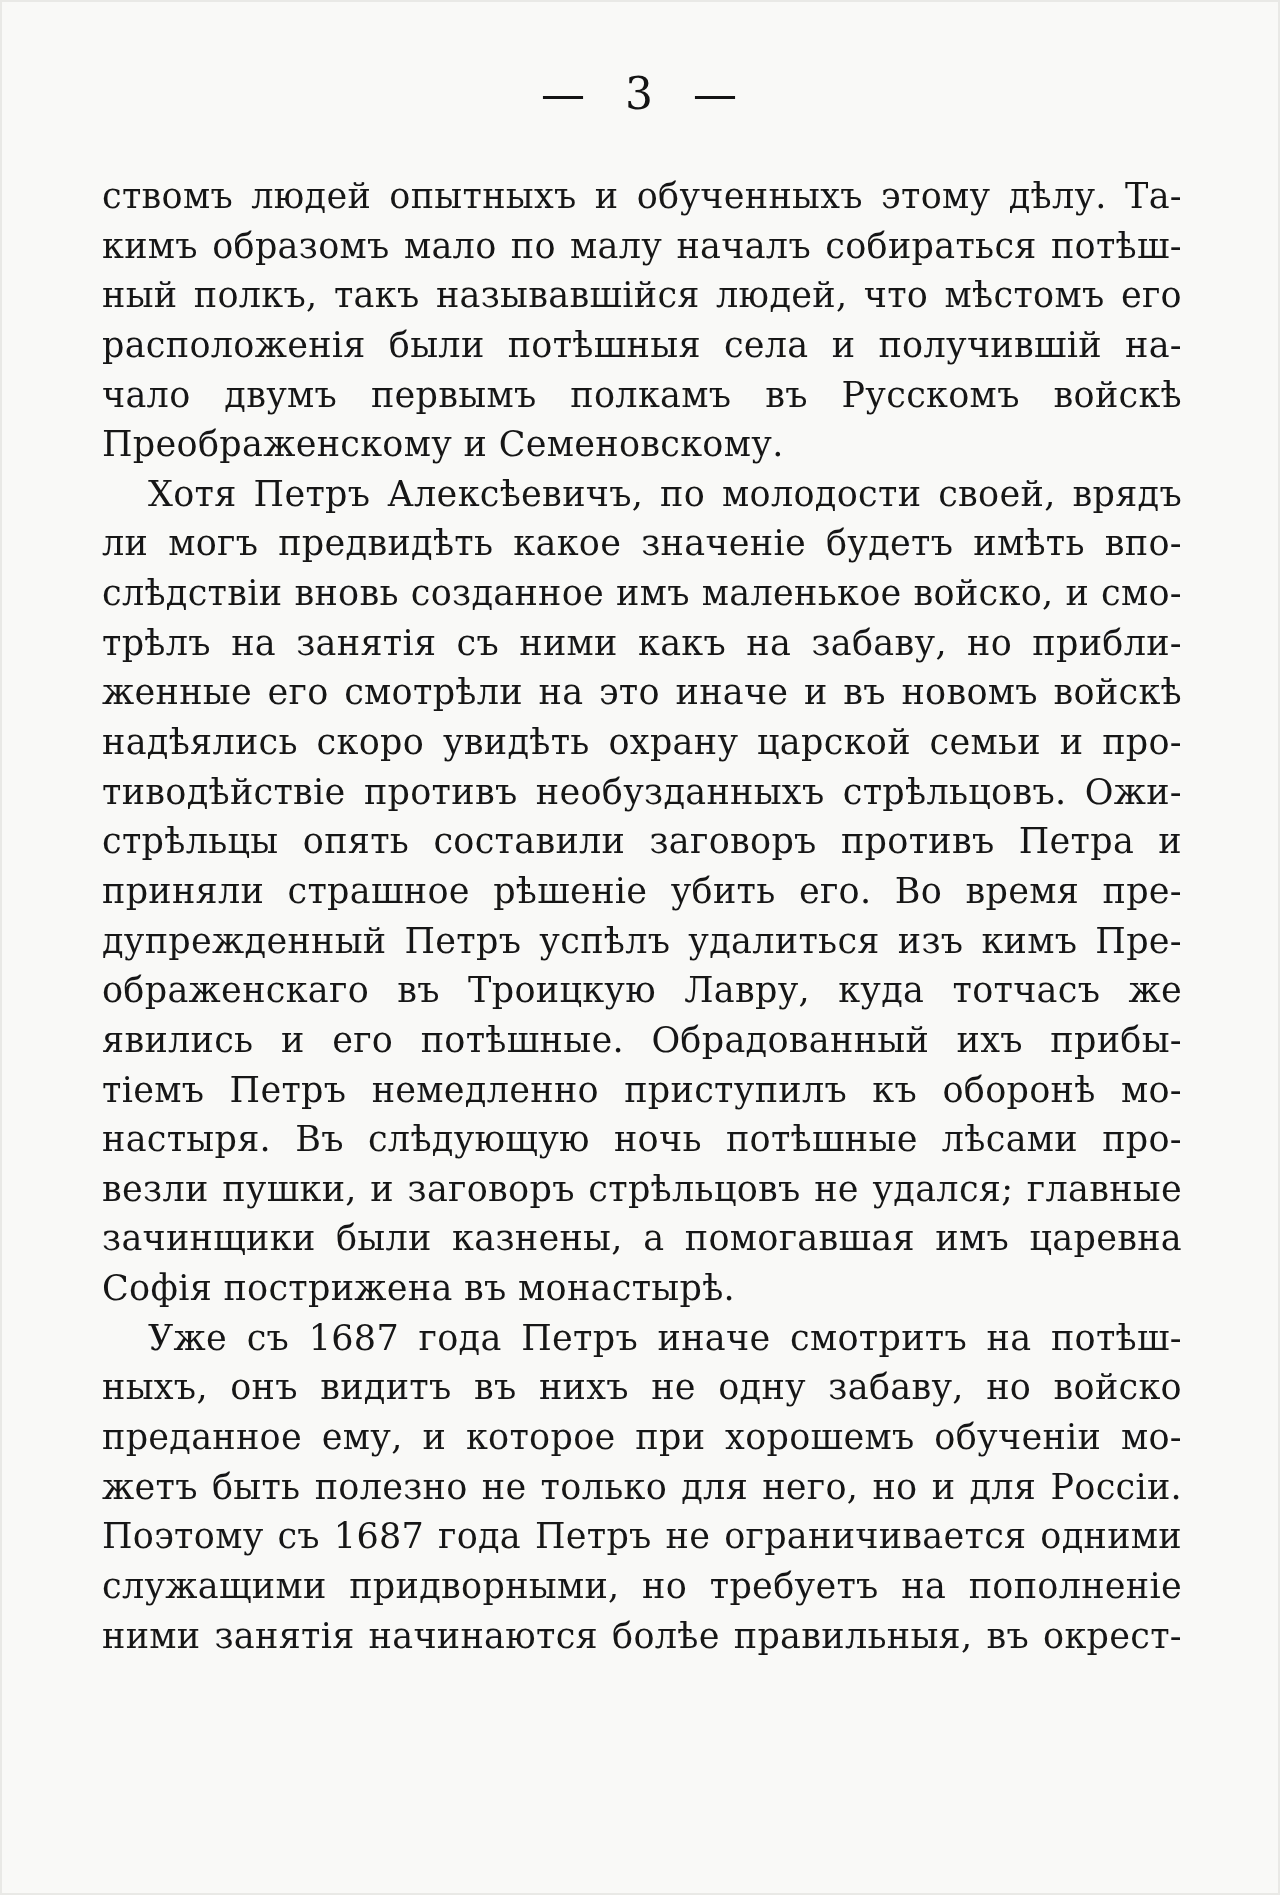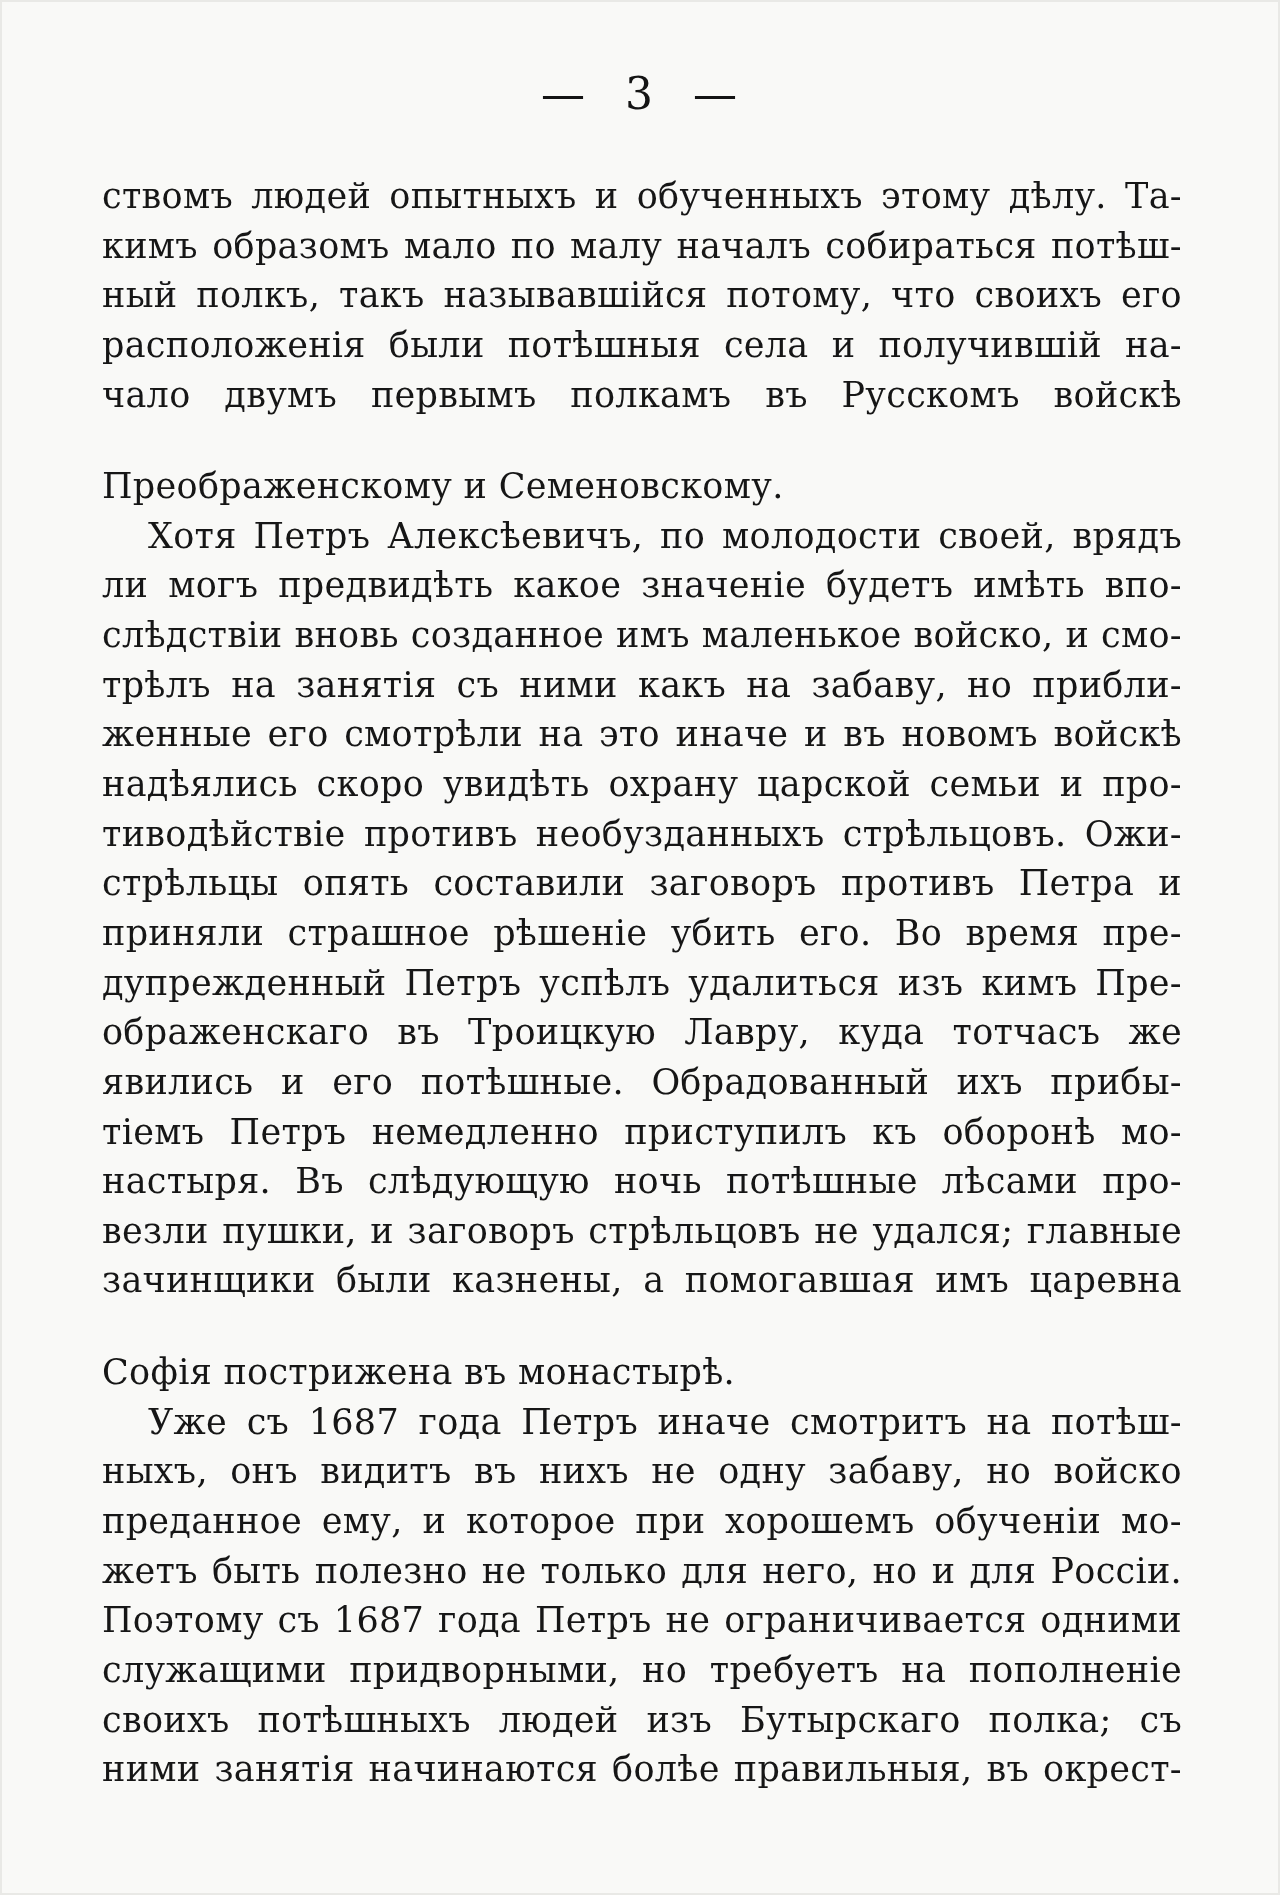--- a/index.html
+++ b/index.html
@@ -44,36 +44,35 @@
     white-space: normal;
     text-align: justify;
     text-align-last: justify;
     color: #161616;
   }
   .line.indent {
     padding-left: 46px;
   }
   .line.par-end {
     text-align-last: left;
-    margin-top: 42px;
   }
 </style>
 </head>
 <body>
 
 <div class="page">
 
   <div class="page-header">
     <span>— 3 —</span>
   </div>
 
   <div class="text-block">
     <div class="line">ствомъ людей опытныхъ и обученныхъ этому дѣлу. Та-</div>
     <div class="line">кимъ образомъ мало по малу началъ собираться потѣш-</div>
-    <div class="line">ный полкъ, такъ называвшійся потому, что своихъ его</div>
+    <div class="line">ный полкъ, такъ называвшійся людей, что мѣстомъ его</div>
     <div class="line">расположенія были потѣшныя села и получившій на-</div>
     <div class="line">чало двумъ первымъ полкамъ въ Русскомъ войскѣ</div>
     <div class="line par-end">Преображенскому и Семеновскому.</div>
     <div class="line indent">Хотя Петръ Алексѣевичъ, по молодости своей, врядъ</div>
     <div class="line">ли могъ предвидѣть какое значеніе будетъ имѣть впо-</div>
     <div class="line">слѣдствіи вновь созданное имъ маленькое войско, и смо-</div>
     <div class="line">трѣлъ на занятія съ ними какъ на забаву, но прибли-</div>
     <div class="line">женные его смотрѣли на это иначе и въ новомъ войскѣ</div>
     <div class="line">надѣялись скоро увидѣть охрану царской семьи и про-</div>
     <div class="line">тиводѣйствіе противъ необузданныхъ стрѣльцовъ. Ожи-</div>
@@ -86,17 +85,16 @@
     <div class="line">настыря. Въ слѣдующую ночь потѣшные лѣсами про-</div>
     <div class="line">везли пушки, и заговоръ стрѣльцовъ не удался; главные</div>
     <div class="line">зачинщики были казнены, а помогавшая имъ царевна</div>
     <div class="line par-end">Софія пострижена въ монастырѣ.</div>
     <div class="line indent">Уже съ 1687 года Петръ иначе смотритъ на потѣш-</div>
     <div class="line">ныхъ, онъ видитъ въ нихъ не одну забаву, но войско</div>
     <div class="line">преданное ему, и которое при хорошемъ обученіи мо-</div>
     <div class="line">жетъ быть полезно не только для него, но и для Россіи.</div>
     <div class="line">Поэтому съ 1687 года Петръ не ограничивается одними</div>
     <div class="line">служащими придворными, но требуетъ на пополненіе</div>
-    <div class="line">своихъ потѣшныхъ людей изъ Бутырскаго полка; съ</div>
     <div class="line">ними занятія начинаются болѣе правильныя, въ окрест-</div>
   </div>
 
 </div>
 
 </body></html>

